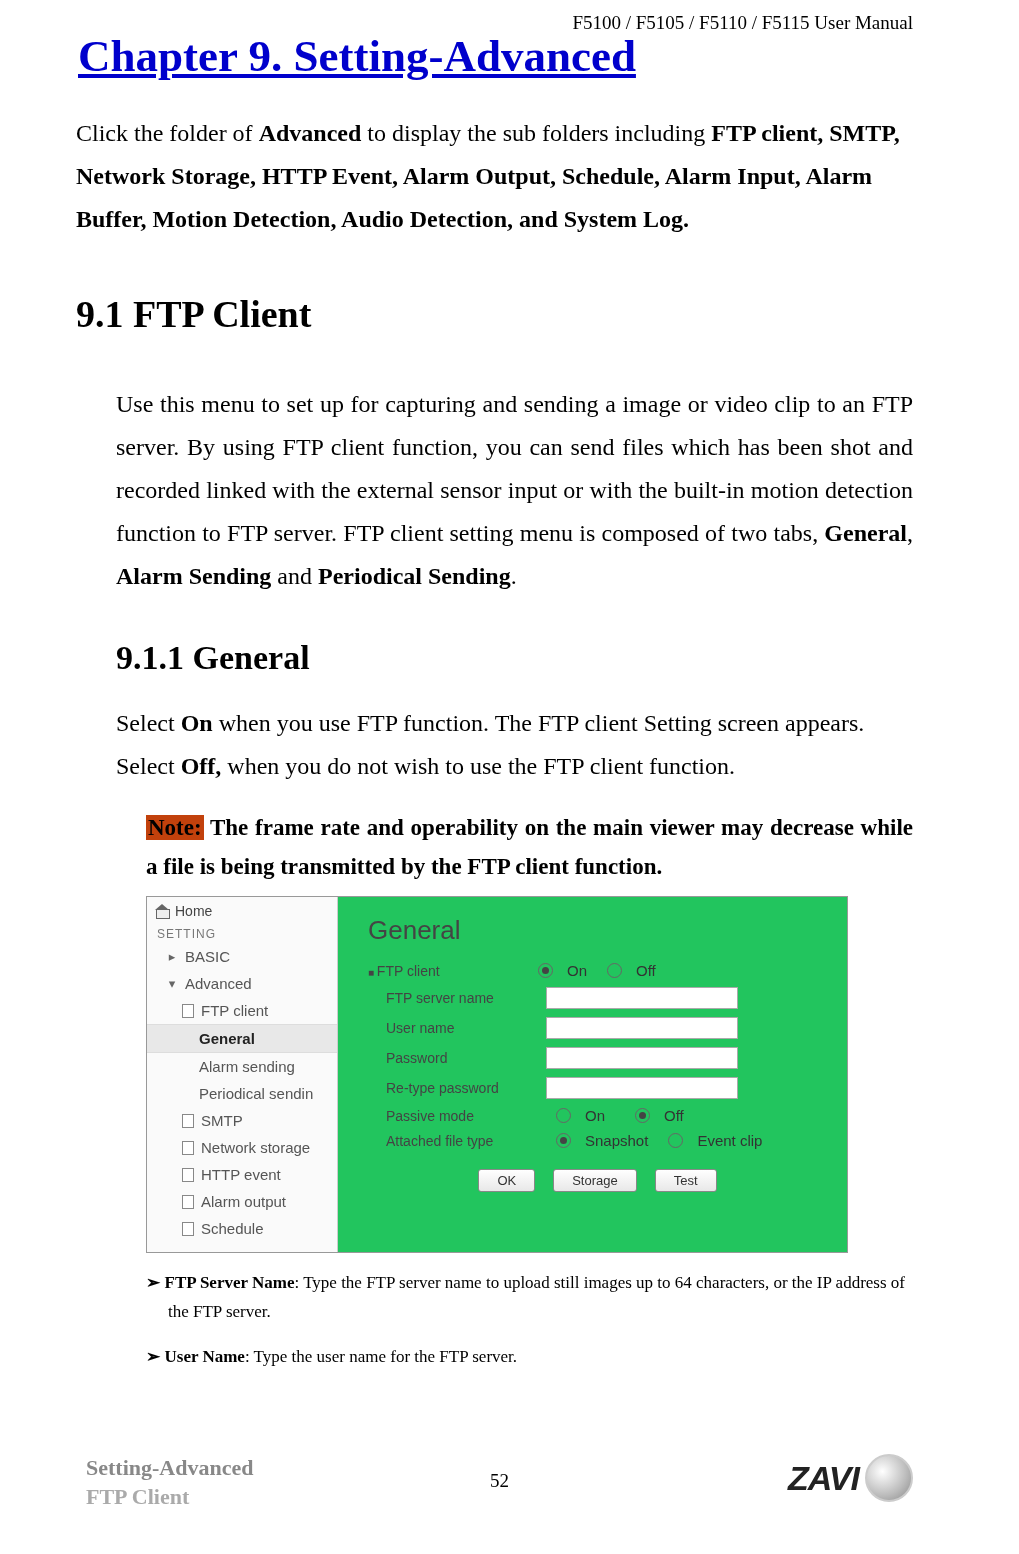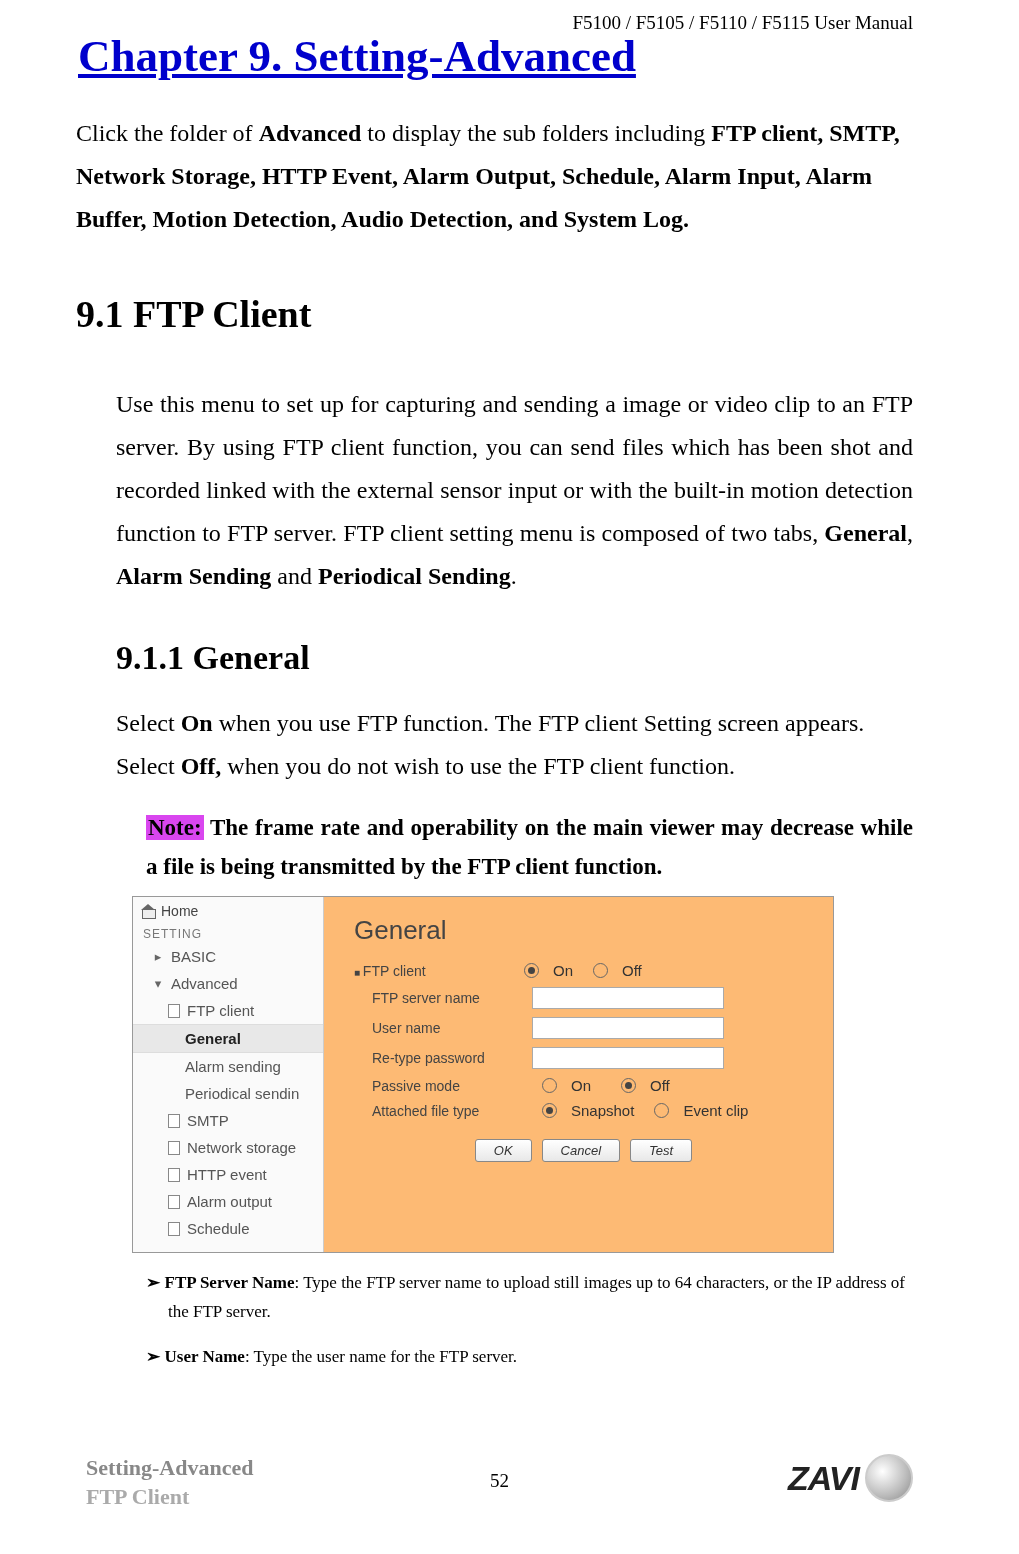--- a/index.html
+++ b/index.html
@@ -57,29 +57,29 @@
     margin: 30px 0 25px 0;
   }
   .note-block {
     margin-left: 30px;
     font-size: 23px;
     line-height: 1.7;
     font-weight: bold;
     text-align: justify;
   }
   .note-highlight {
-    background: #d946ef;
+    background: #c2410c;
     padding: 0 2px;
   }
   .screenshot-box {
     border: 1px solid #999;
     width: 700px;
-    margin: 10px 0 10px 16px;
-    display: flex;
-    background: #fdba74;
+    margin: 10px 0 10px 30px;
+    display: flex;
+    background: #22c55e;
     font-family: Arial, sans-serif;
     font-size: 15px;
     color: #333;
   }
   .ss-sidebar {
     width: 190px;
     border-right: 1px solid #ccc;
     background: #fafafa;
     padding-bottom: 10px;
   }
@@ -195,23 +195,22 @@
   }
   .ss-radio.checked::after {
     content: "";
     width: 7px; height: 7px;
     border-radius: 50%;
     background: #444;
   }
   .ss-buttons {
     margin-top: 20px;
     display: flex;
-    gap: 10px;
+    gap: 18px;
     justify-content: center;
-    font-style: italic;
   }
   .ss-btn {
     border: 1px solid #888;
     background: linear-gradient(#fff,#e8e8e8);
     padding: 3px 18px;
     border-radius: 3px;
     font-size: 13px;
     color: #333;
   }
   .bullet-item {
@@ -362,40 +361,44 @@
         </div>
         <div class="ss-row">
           <span class="lbl" style="padding-left:18px">FTP server name</span>
           <span class="ss-input"></span>
         </div>
         <div class="ss-row">
           <span class="lbl" style="padding-left:18px">User name</span>
           <span class="ss-input"></span>
         </div>
         <div class="ss-row">
+          <span class="lbl" style="padding-left:18px">Password</span>
+          <span class="ss-input"></span>
+        </div>
+        <div class="ss-row">
           <span class="lbl" style="padding-left:18px">Re-type password</span>
           <span class="ss-input"></span>
         </div>
         <div class="ss-row">
           <span class="lbl" style="padding-left:18px">Passive mode</span>
           <span class="ss-radio"></span>
           <span>On</span>
           <span class="ss-radio checked" style="margin-left:20px"></span>
           <span>Off</span>
         </div>
         <div class="ss-row">
           <span class="lbl" style="padding-left:18px">Attached file type</span>
           <span class="ss-radio checked"></span>
           <span>Snapshot</span>
           <span class="ss-radio"></span>
           <span>Event clip</span>
         </div>
         <div class="ss-buttons">
           <span class="ss-btn">OK</span>
-          <span class="ss-btn">Cancel</span>
+          <span class="ss-btn">Storage</span>
           <span class="ss-btn">Test</span>
         </div>
       </div>
     </div>
 
     <div class="bullet-item">
       <span class="bold">FTP Server Name</span><span>: Type the FTP server name to upload still images up to 64 characters, or the IP address of the FTP server.</span>
     </div>
     <div class="bullet-item">
       <span class="bold">User Name</span><span>: Type the user name for the FTP server.</span>

